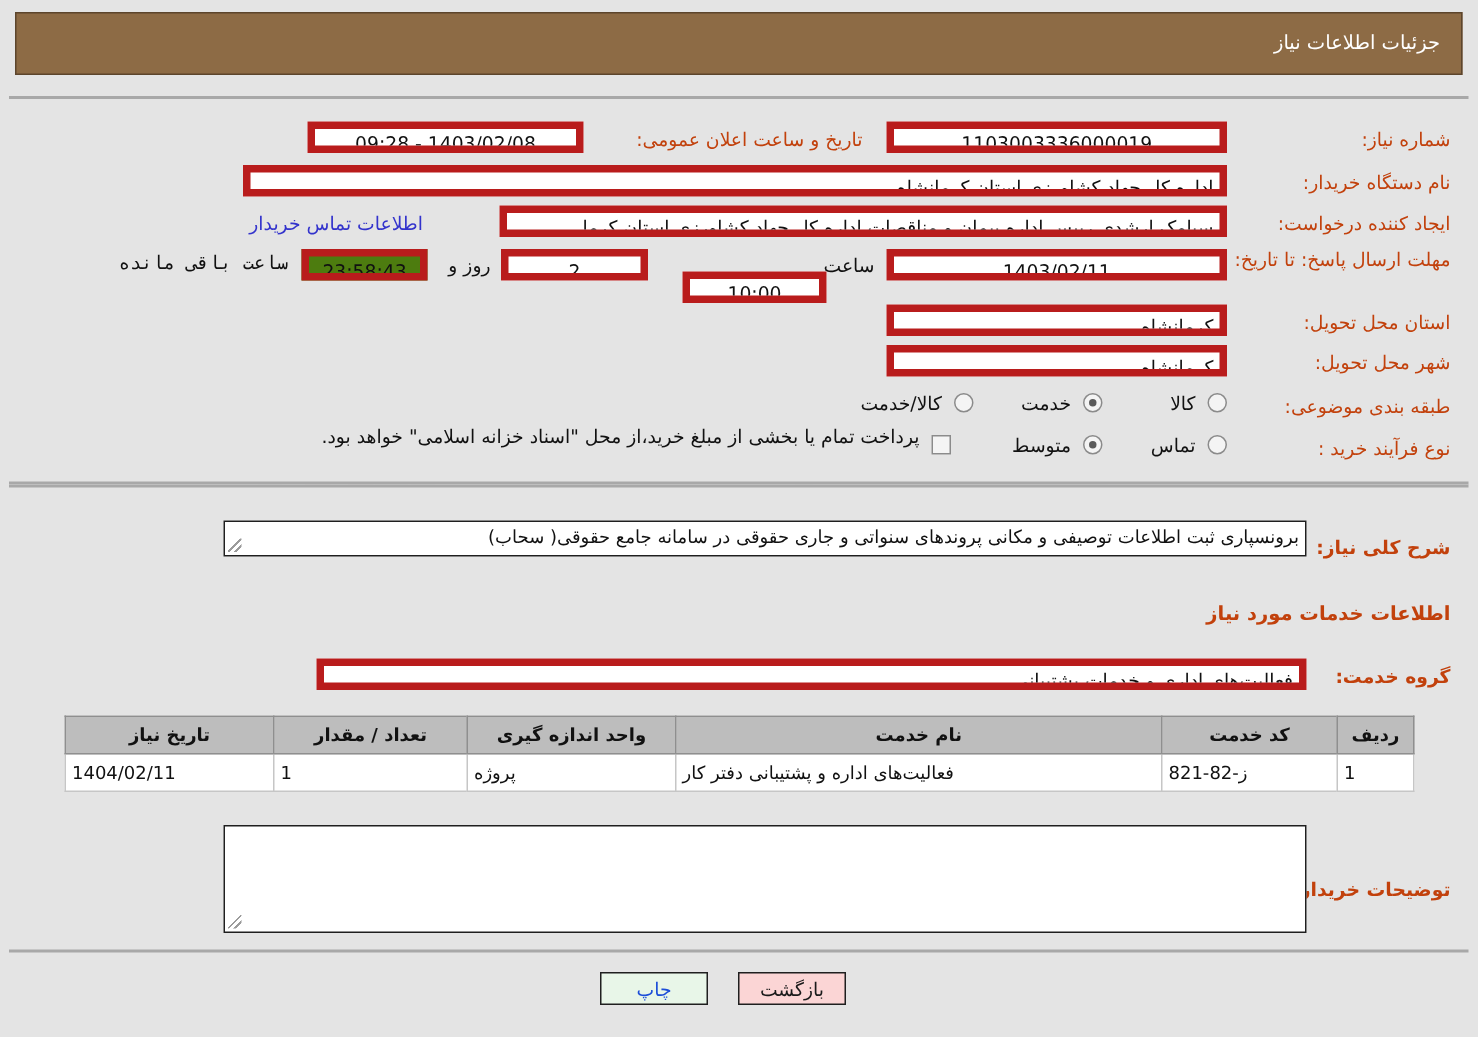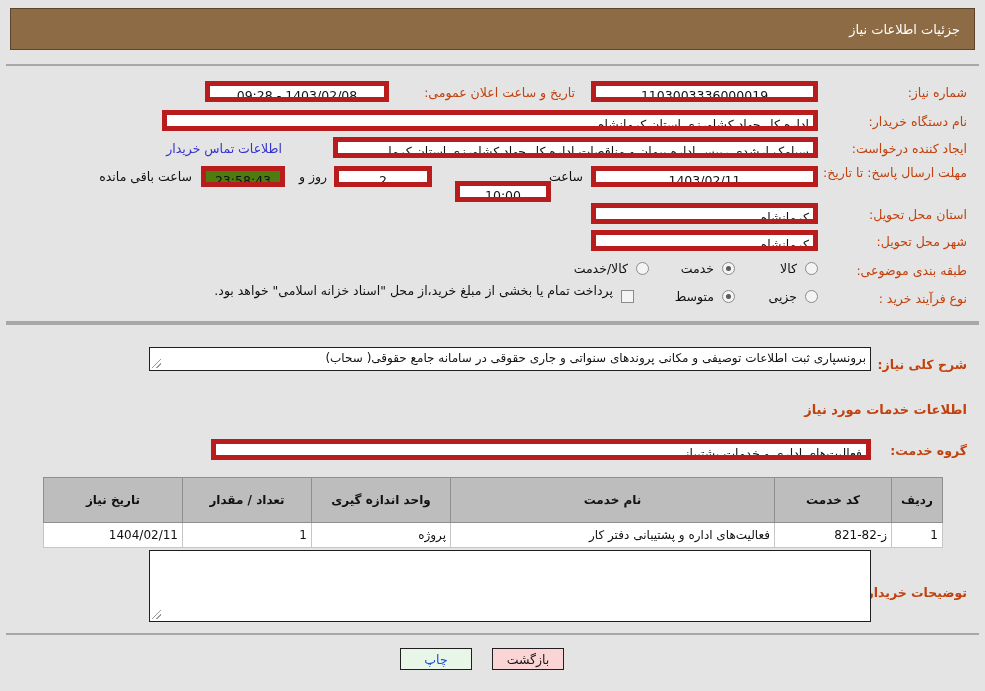--- a/index.html
+++ b/index.html
@@ -150,28 +150,28 @@
     border-collapse: collapse;
     font-size: 12px;
     background: #ffffff;
   }
   .tbl th {
     background: #bdbdbd;
     border: 1px solid #8f8f8f;
     color: #111;
     font-weight: bold;
     font-size: 12px;
-    padding: 15px 4px;
+    padding: 5px 4px;
     text-align: center;
     white-space: nowrap;
   }
   .tbl td {
     border: 1px solid #c6c6c6;
     padding: 5px 4px;
-    text-align: right;
+    text-align: left;
     color: #111;
     background: #ffffff;
     white-space: nowrap;
   }
 
   
   .btn {
     position: absolute;
     box-sizing: border-box;
     border: 1px solid #1f1f1f;
@@ -269,21 +269,21 @@
     <div class="box right" style="right:161px; top:71px; width:485px;">سیامک ارشدی رییس اداره پیمان و مناقصات اداره کل جهاد کشاورزی استان کرما</div>
     <a class="link plain" href="#" style="right:697px; top:74px;">اطلاعات تماس خریدار</a>
 
     <div class="lbl" style="right:12px; top:99px; width:145px; white-space:normal; line-height:15px;">مهلت ارسال پاسخ: تا تاریخ:</div>
     <div class="box center" style="right:161px; top:100px; width:227px;">1403/02/11</div>
     <div class="plain" style="right:396px; top:102px;">ساعت</div>
     <div class="box center" style="right:428px; top:115px; width:96px;">10:00</div>
     <div class="box center" style="right:547px; top:100px; width:98px;">2</div>
     <div class="plain" style="right:652px; top:102px;">روز و</div>
     <div class="box center yellowish" style="right:694px; top:100px; width:84px;">23:58:43</div>
-    <div class="plain" style="right:787px; top:102px;">ساعت باقی مانده</div>
+    <div class="plain" style="right:787px; top:102px;font-family:Liberation Mono, monospace;">ساعت باقی مانده</div>
 
     <div class="lbl" style="right:12px; top:141px;">استان محل تحویل:</div>
     <div class="box right" style="right:161px; top:137px; width:227px;">کرمانشاه</div>
 
     <div class="lbl" style="right:12px; top:168px;">شهر محل تحویل:</div>
     <div class="box right" style="right:161px; top:164px; width:227px;">کرمانشاه</div>
 
     <div class="lbl" style="right:12px; top:197px;">طبقه بندی موضوعی:</div>
 
     <span class="radio" style="right:161px; top:196px;"></span>
@@ -291,21 +291,21 @@
 
     <span class="radio on" style="right:244px; top:196px;"></span>
     <div class="plain" style="right:265px; top:194px;">خدمت</div>
 
     <span class="radio" style="right:330px; top:196px;"></span>
     <div class="plain" style="right:351px; top:194px;">کالا/خدمت</div>
 
     <div class="lbl" style="right:12px; top:225px;">نوع فرآیند خرید :</div>
 
     <span class="radio" style="right:161px; top:224px;"></span>
-    <div class="plain" style="right:182px; top:222px;">جزیی</div>
+    <div class="plain" style="right:182px; top:222px;">تماس</div>
 
     <span class="radio on" style="right:244px; top:224px;"></span>
     <div class="plain" style="right:265px; top:222px;">متوسط</div>
 
     <span class="chk" style="right:345px; top:224px;"></span>
     <div class="plain" style="right:366px; top:216px;">پرداخت تمام یا بخشی از مبلغ خرید،از محل "اسناد خزانه اسلامی" خواهد بود.</div>
   </div>
 
   <div class="panel panel-mid">
 

